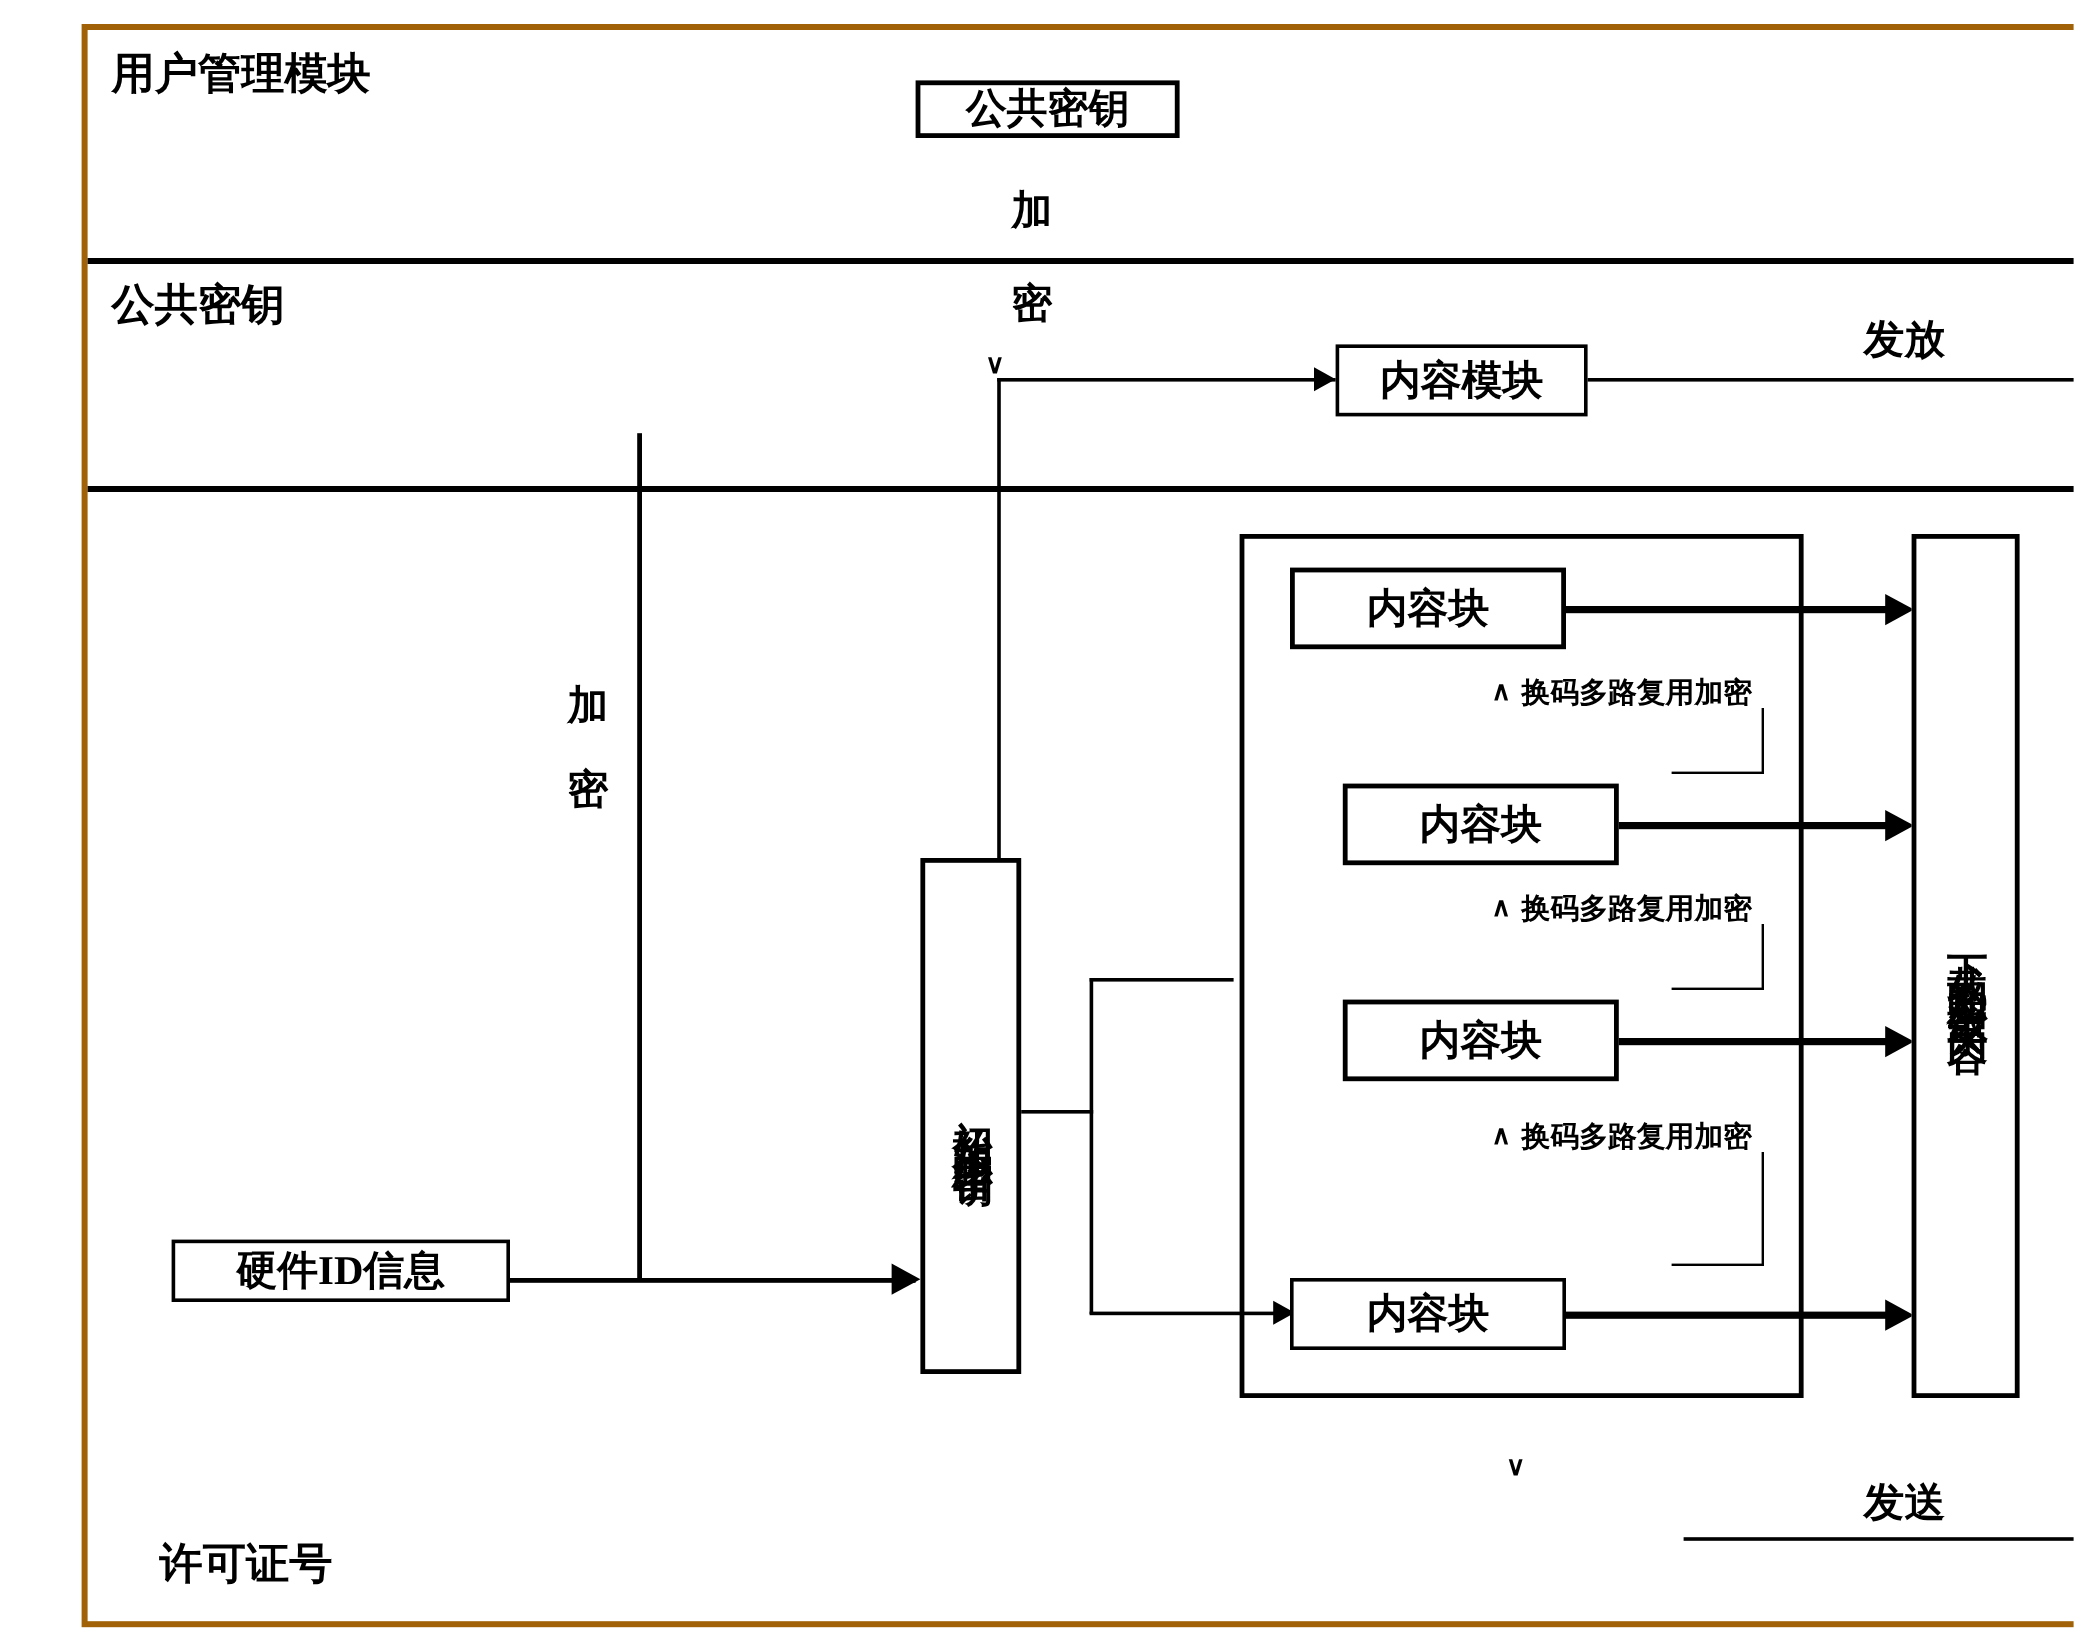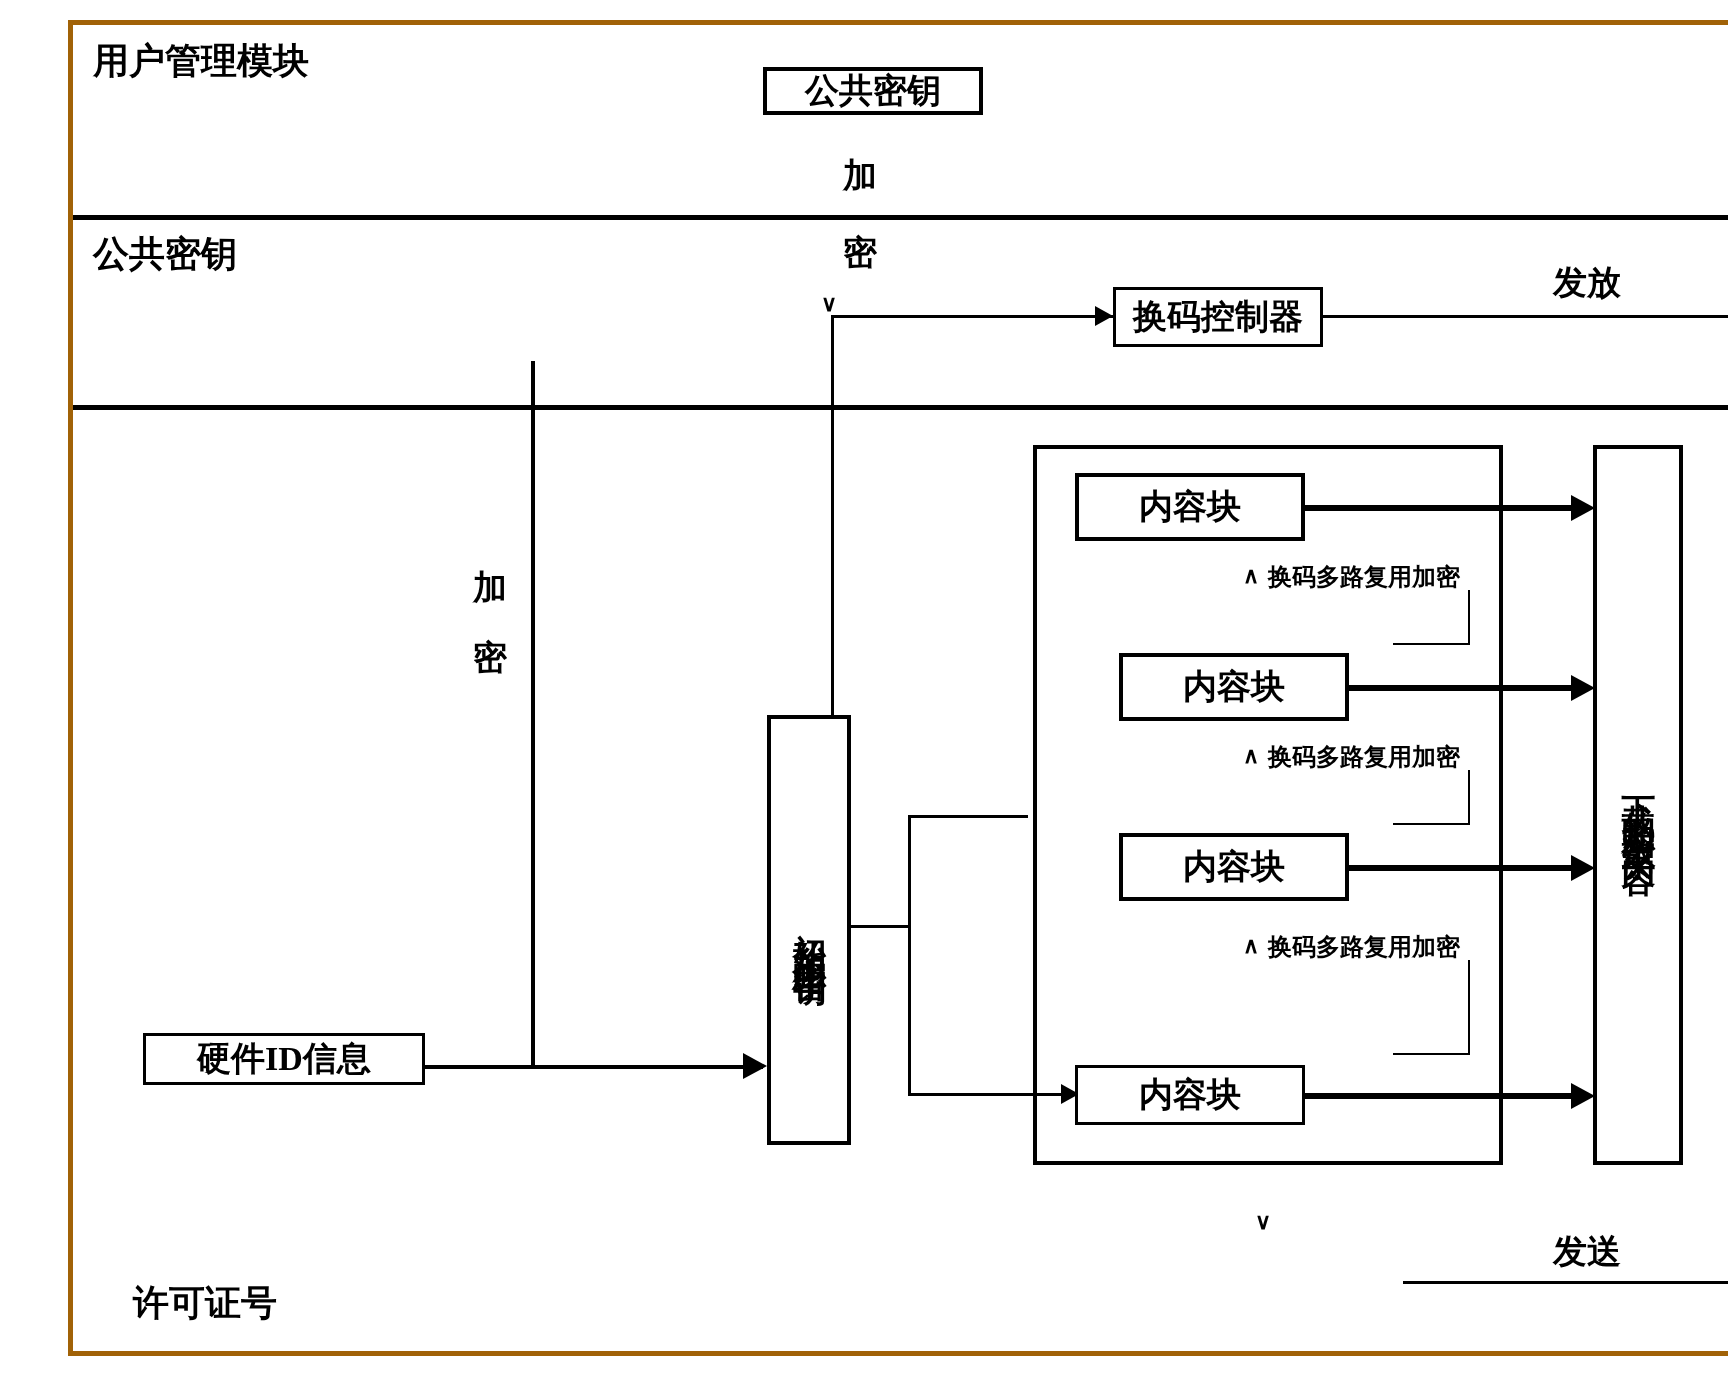--- a/index.html
+++ b/index.html
@@ -102,21 +102,21 @@
 
   <div class="module-label" style="left:20px; top:12px;">用户管理模块</div>
   <div class="box" style="left:690px; top:42px; width:220px; height:48px;">公共密钥</div>
 
   <div class="hline" style="left:0; top:190px; width:1678px;"></div>
 
   <div class="free-text" style="left:770px; top:128px;">加</div>
   <div class="free-text" style="left:770px; top:205px;">密</div>
 
   <div class="module-label" style="left:20px; top:205px;">公共密钥</div>
-  <div class="box box-thin" style="left:1040px; top:262px; width:210px; height:60px;">换码控制器</div>
+  <div class="box box-thin" style="left:1040px; top:262px; width:210px; height:60px;">内容模块</div>
 
   <div class="arrow-down" style="left:748px; top:268px;">∨</div>
 
   <div class="hline hline-thin" style="left:758px; top:290px; width:282px;"></div>
   <div class="arrow-right" style="left:1022px; top:281px;"></div>
 
   <div class="vline" style="left:758px; top:290px; height:400px;"></div>
 
   <div class="hline" style="left:1250px; top:290px; width:430px; height:3px;"></div>
   <div class="arrow-right-big" style="left:1676px; top:278px;"></div>

